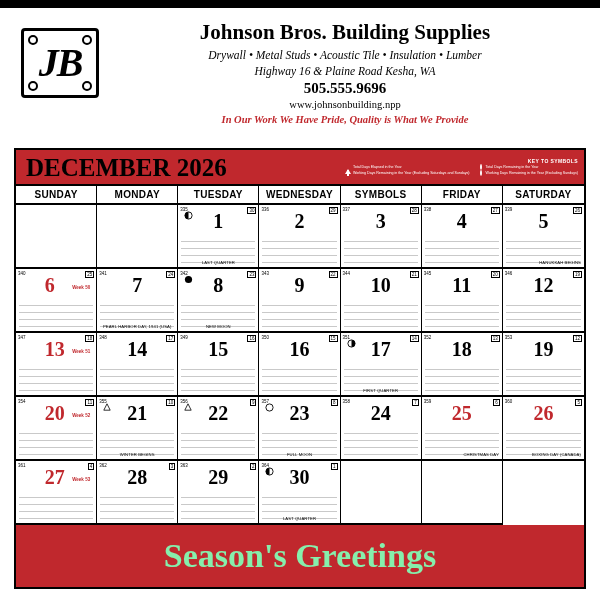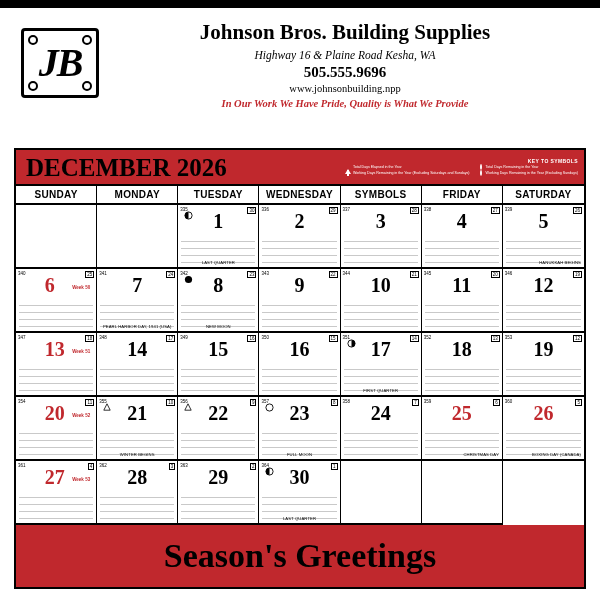--- a/index.html
+++ b/index.html
@@ -107,21 +107,21 @@
     font-size:4.2px;letter-spacing:.1px;
   }
   .ev.right{text-align:right;padding-right:3px;}
 
   
   .greet{
     margin:0 14px;background:#c0282d;border:2px solid #000;border-top:none;
     height:62px;display:flex;align-items:center;justify-content:center;
   }
   .greet span{
-    font-family:"Liberation Serif", serif;font-weight:bold;font-size:34px;color:#000000;text-align:center;
+    font-family:"Liberation Serif", serif;font-weight:bold;font-size:34px;color:#86efac;text-align:center;
   }
   .botpad{height:14px;}
 </style>
 </head>
 <body>
 
 <div class="page">
 
   <div class="topbar"></div>
 
@@ -130,20 +130,21 @@
       <div class="logo">
         <span class="dot d1"></span>
         <span class="dot d2"></span>
         <span class="dot d3"></span>
         <span class="dot d4"></span>
         <span class="jb">JB</span>
       </div>
     </div>
     <div class="head-text">
       <div class="company">Johnson Bros. Building Supplies</div>
+      <div class="products">Drywall  •  Metal Studs  •  Acoustic Tile  •  Insulation  •  Lumber</div>
       <div class="address">Highway 16 &amp; Plaine Road     Kesha, WA</div>
       <div class="phone">505.555.9696</div>
       <div class="web">www.johnsonbuilding.npp</div>
       <div class="slogan">In Our Work We Have Pride, Quality is What We Provide</div>
     </div>
   </div>
 
   <div class="cal">
 
     <div class="monthbar">

